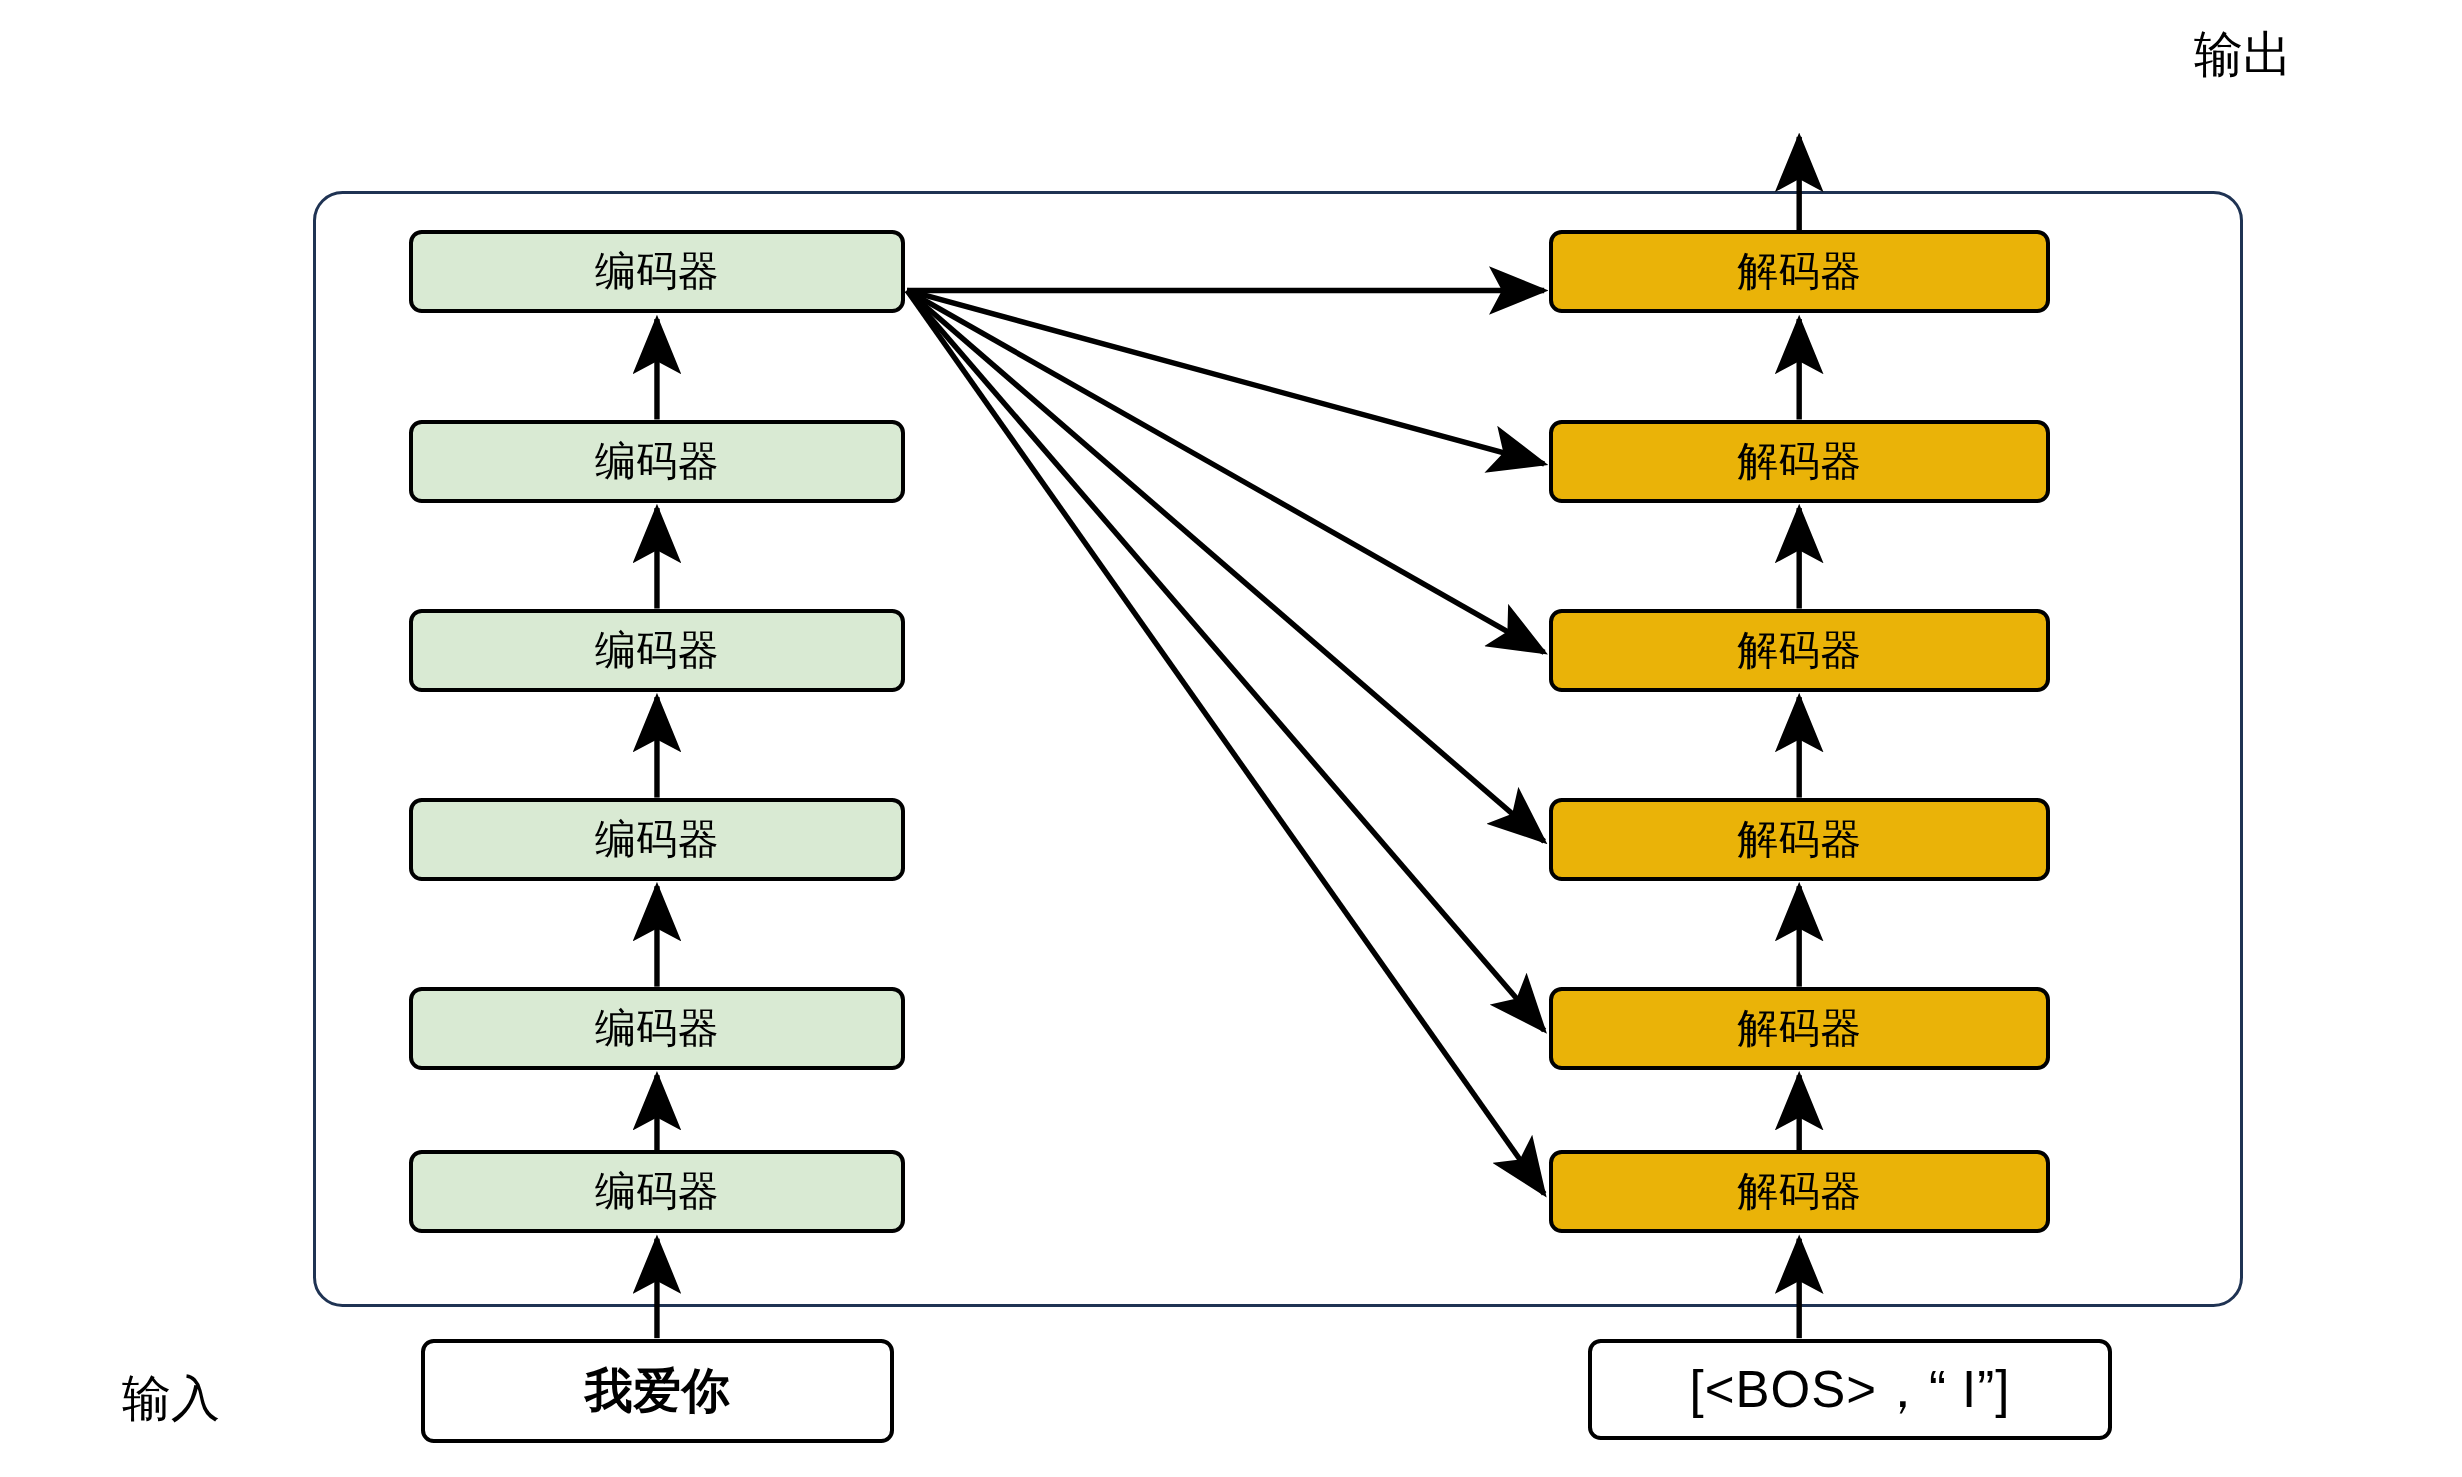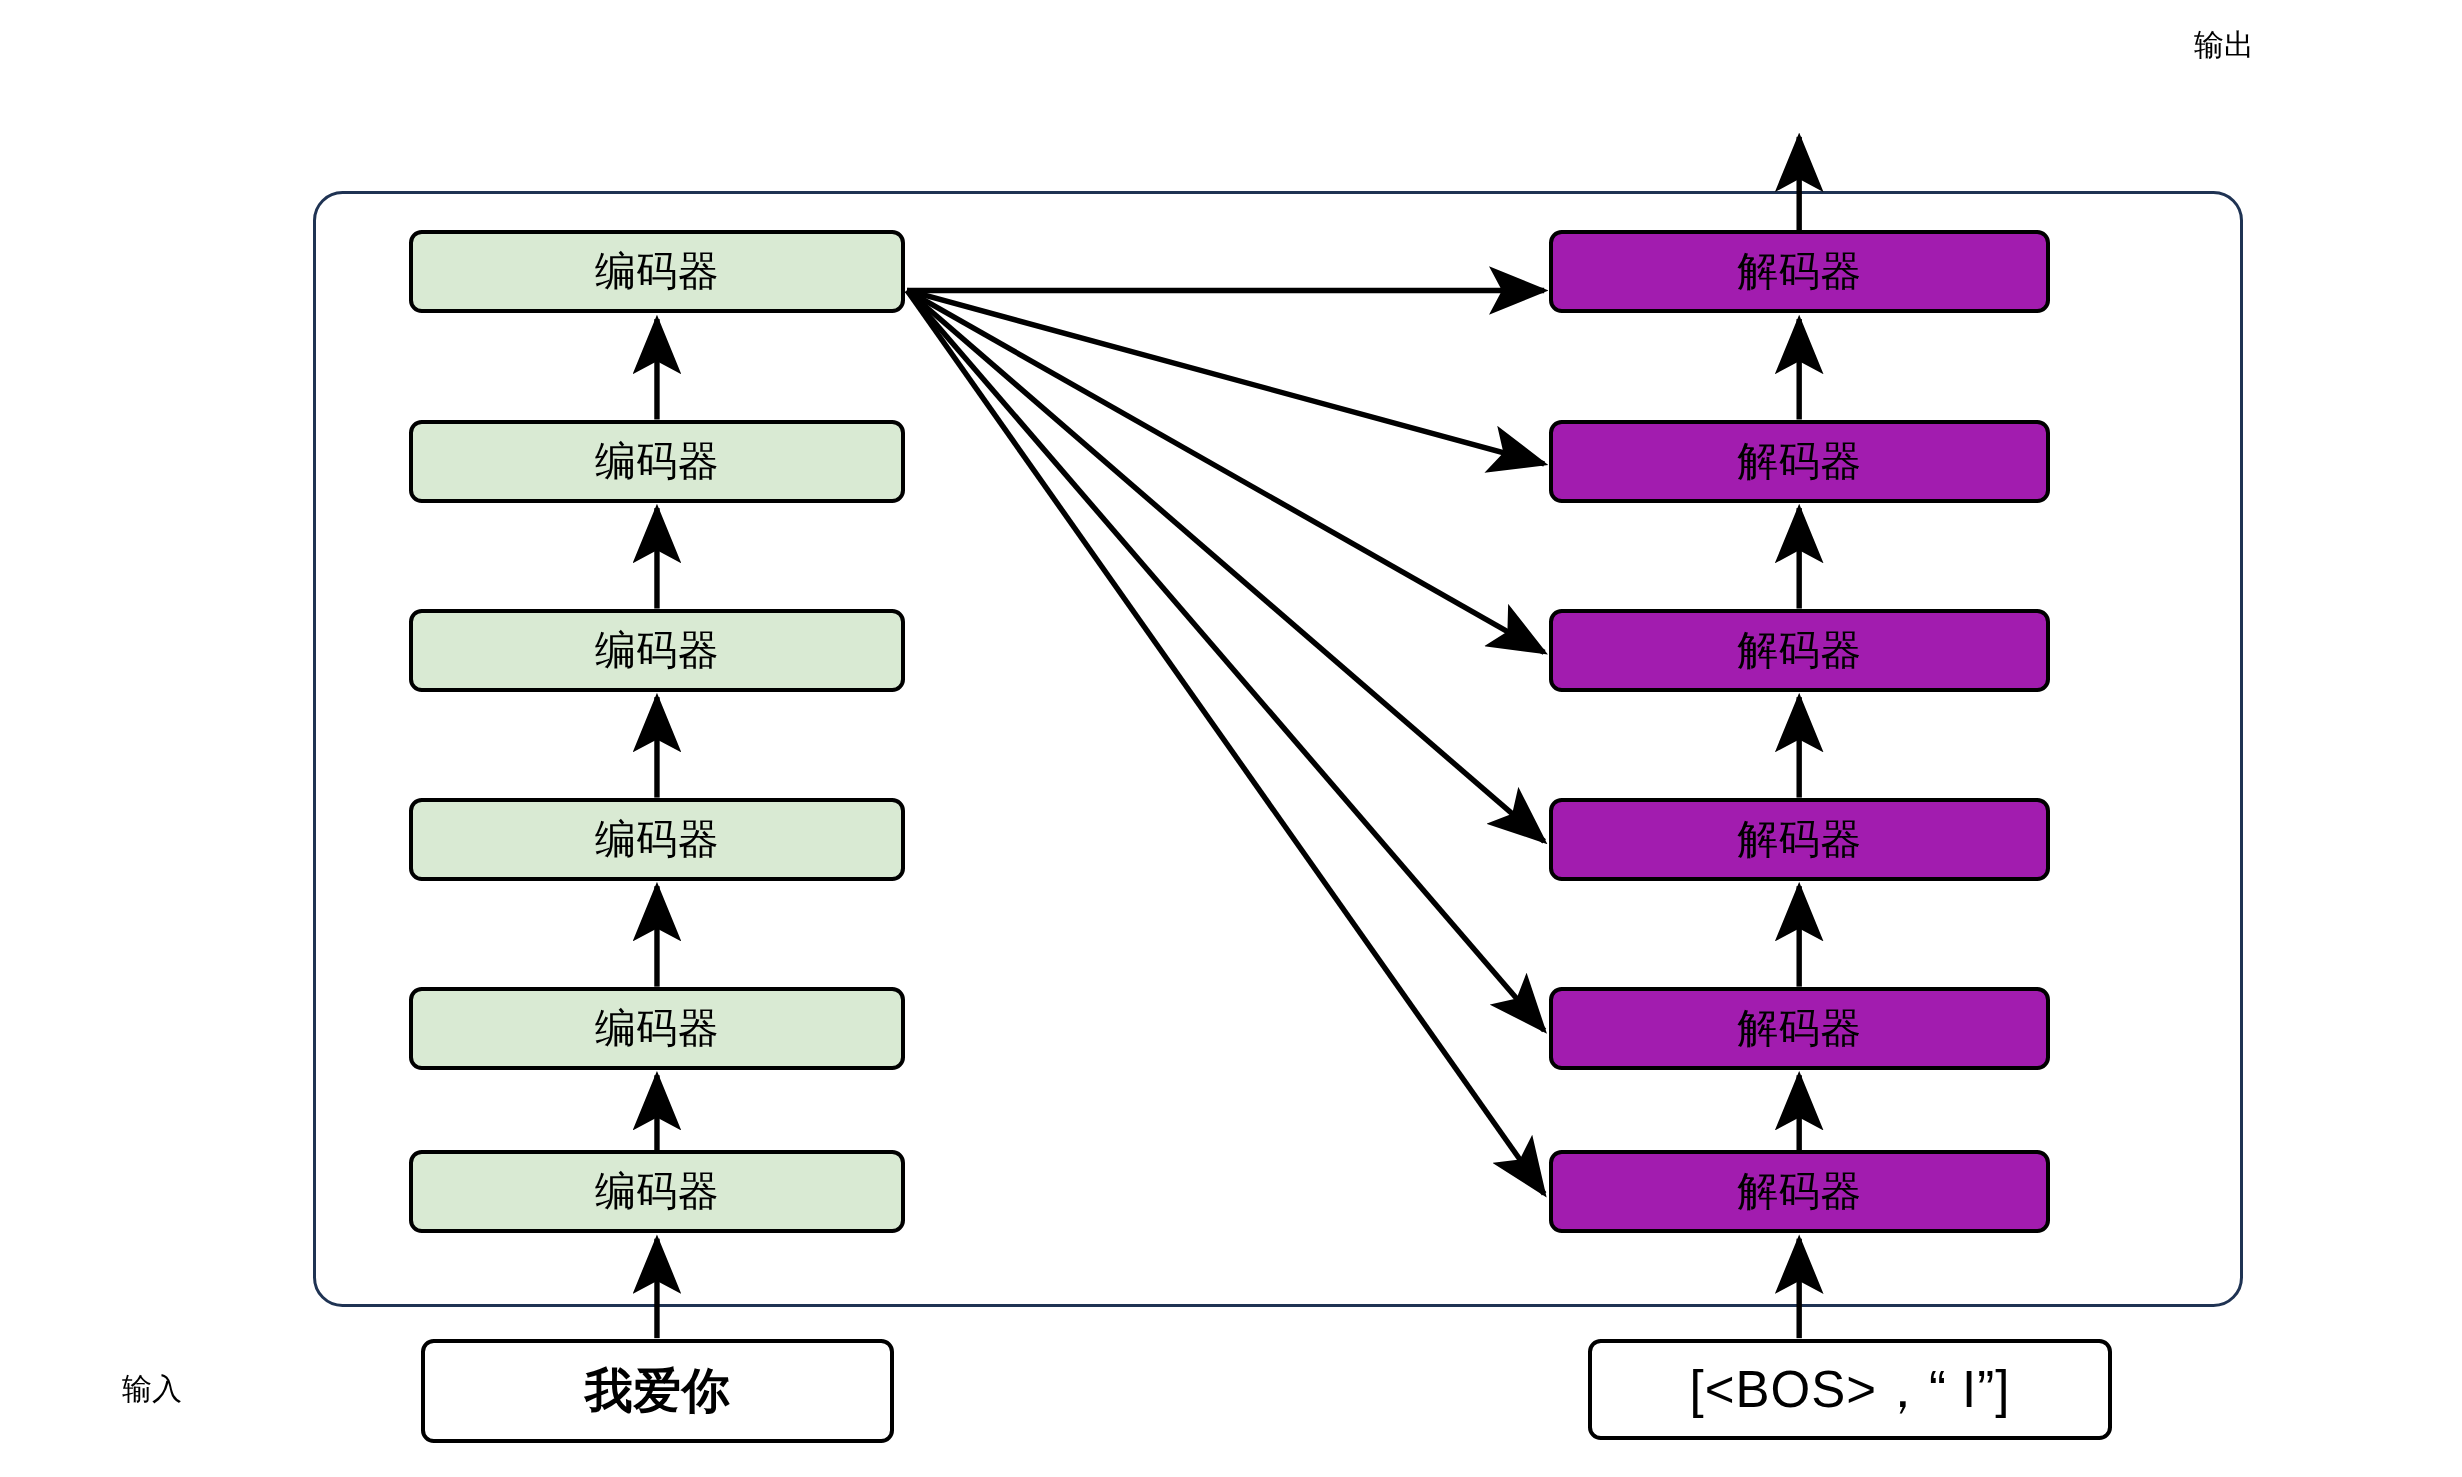--- a/index.html
+++ b/index.html
@@ -42,29 +42,29 @@
     background: #ffffff;
   }
   .block .label {
     font-size: 41px;
     line-height: 1;
     color: #000000;
     letter-spacing: 0.5px;
     white-space: nowrap;
   }
   .encoder-block { background: #d9ead3; }
-  .decoder-block { background: #a21caf; }
+  .decoder-block { background: #eab308; }
   .io-block { background: #ffffff; }
   .io-block .label { font-size: 48px; }
   .io-block.bos .label { font-size: 51px; letter-spacing: 1px; }
 
   
   .caption {
     position: absolute;
-    font-size: 30px;
+    font-size: 49px;
     line-height: 1;
     color: #000000;
     white-space: nowrap;
   }
   
   #arrows {
     position: absolute;
     left: 0;
     top: 0;
     width: 2626px;

